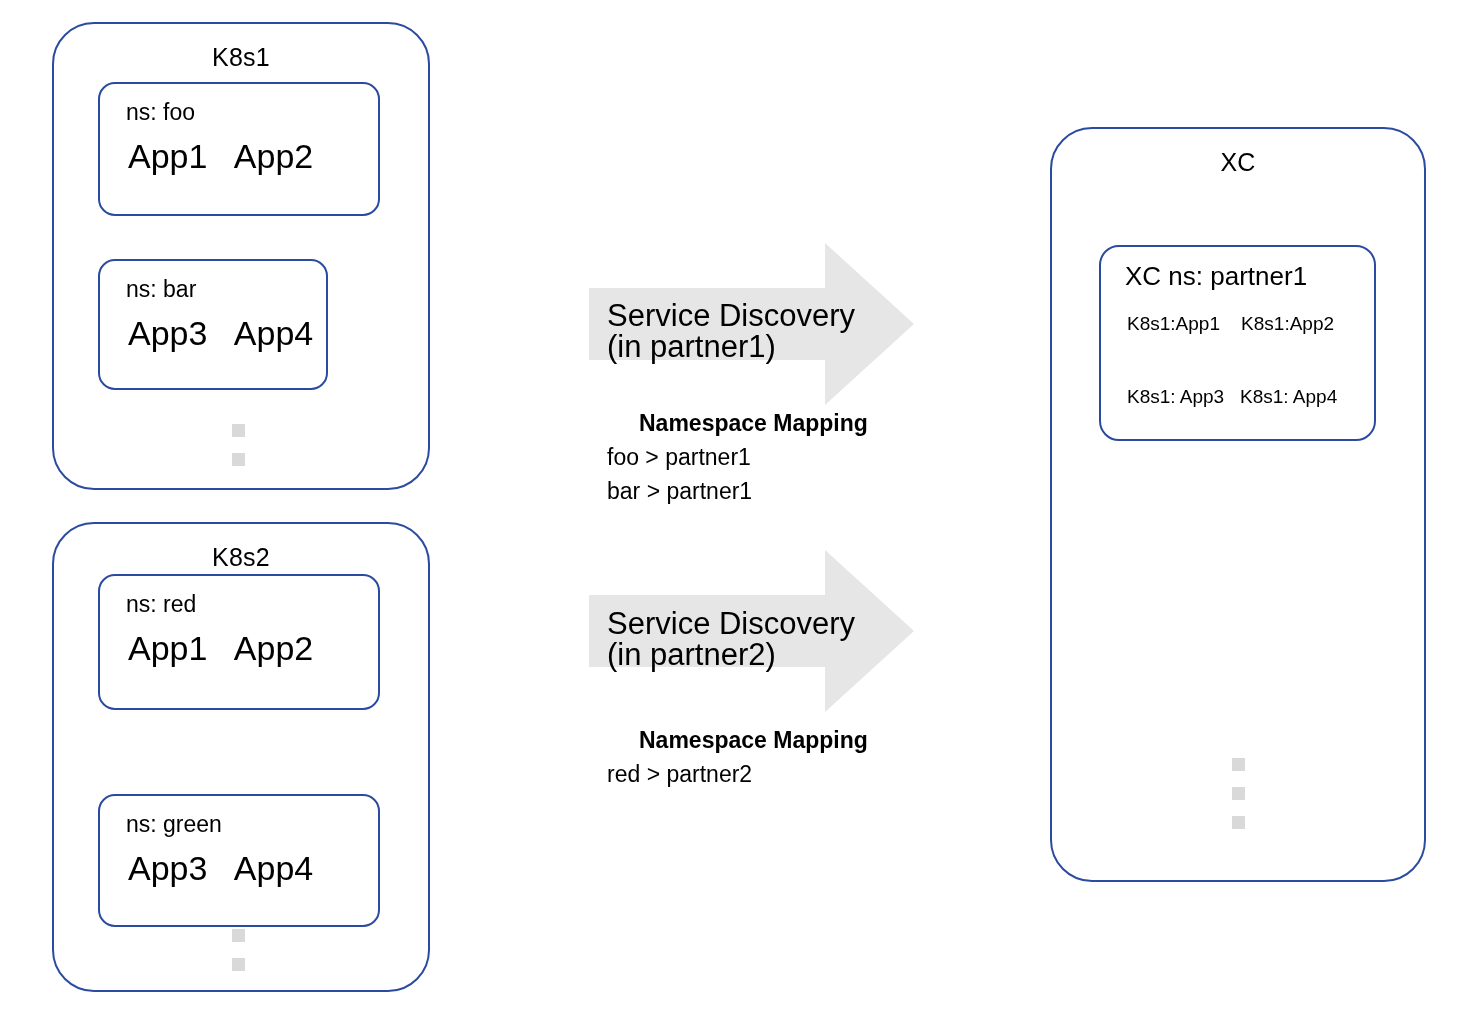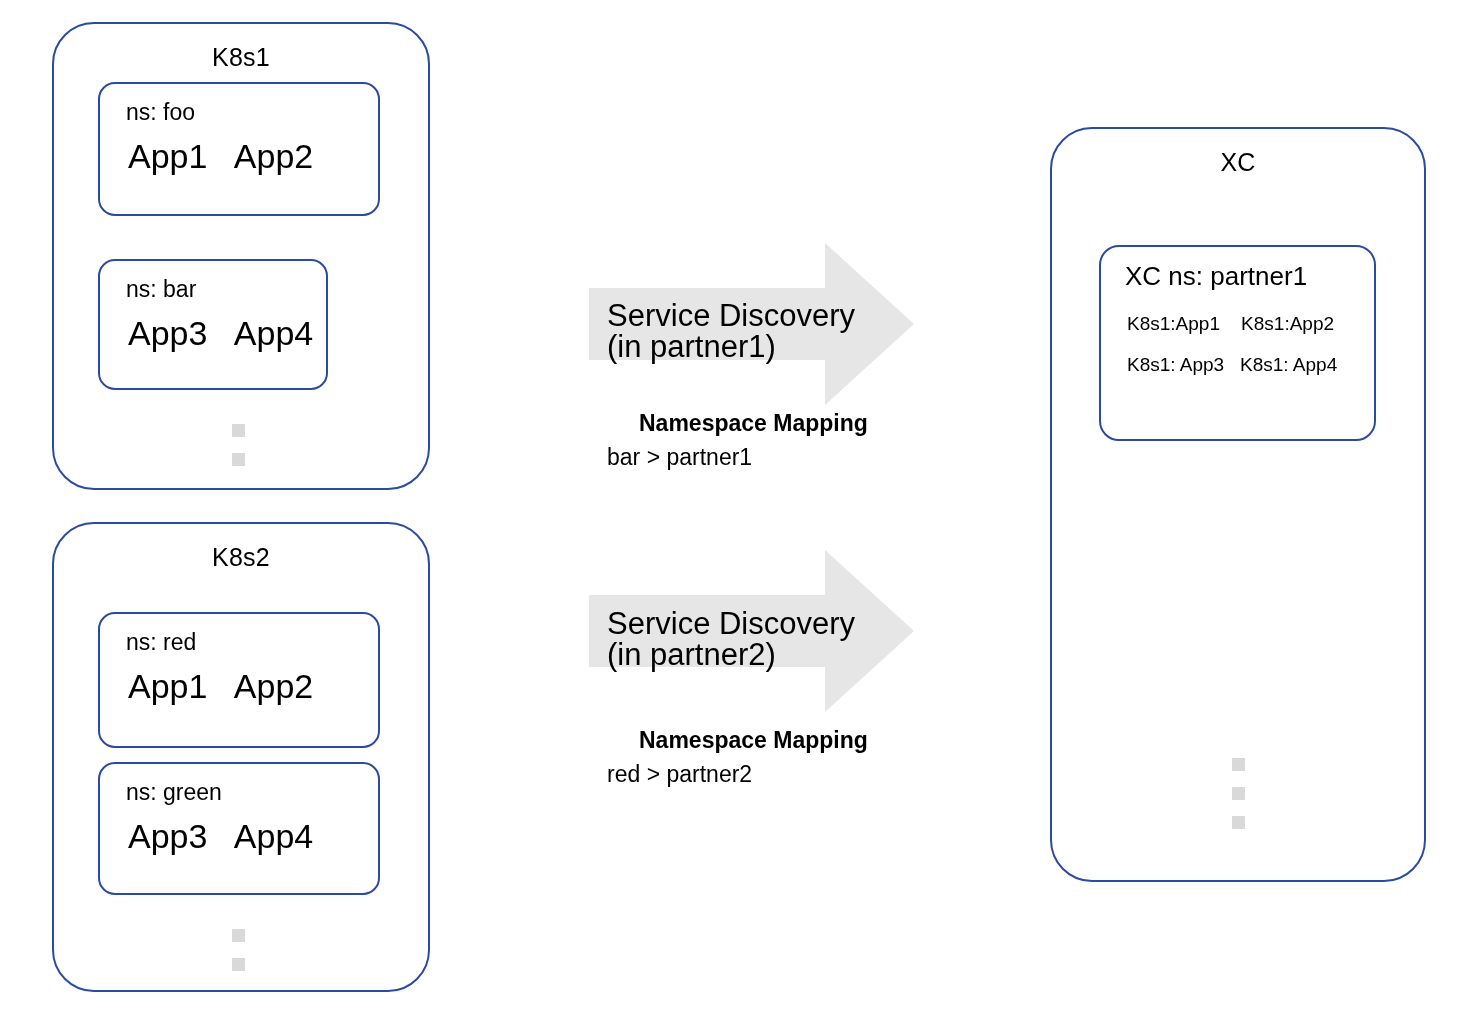--- a/index.html
+++ b/index.html
@@ -155,44 +155,45 @@
 
   <div class="dots" style="left:232px; top:424px;">
     <span></span>
     <span></span>
   </div>
 
   <div class="cluster" style="left:52px; top:522px; width:378px; height:470px;">
     <div class="cluster-title">K8s2</div>
   </div>
 
-  <div class="ns-box" style="left:98px; top:612px; width:282px; height:136px;">
+  <div class="ns-box" style="left:98px; top:574px; width:282px; height:136px;">
     <div class="ns-label">ns: red</div>
     <div class="ns-apps">App1   App2</div>
   </div>
 
-  <div class="ns-box" style="left:98px; top:762px; width:282px; height:133px;">
+  <div class="ns-box" style="left:98px; top:794px; width:282px; height:133px;">
     <div class="ns-label">ns: green</div>
     <div class="ns-apps">App3   App4</div>
   </div>
 
   <div class="dots" style="left:232px; top:929px;">
     <span></span>
     <span></span>
   </div>
 
   <div class="arrow" style="left:589px; top:243px;">
     <svg width="325" height="162" viewBox="0 0 325 162">
       <polygon points="0,45 236,45 236,0 325,81 236,162 236,117 0,117" fill="#e6e6e6"></polygon>
     </svg>
   </div>
   <div class="arrow-text" style="left:607px; top:300px;"><span>Service Discovery</span><br><span>(in partner1)</span></div>
 
   <div class="mapping" style="left:607px; top:406px;">
     <div class="mapping-title">Namespace Mapping</div>
+    <div class="mapping-line">foo &gt; partner1</div>
     <div class="mapping-line">bar &gt; partner1</div>
   </div>
 
   <div class="arrow" style="left:589px; top:550px;">
     <svg width="325" height="162" viewBox="0 0 325 162">
       <polygon points="0,45 236,45 236,0 325,81 236,162 236,117 0,117" fill="#e6e6e6"></polygon>
     </svg>
   </div>
   <div class="arrow-text" style="left:607px; top:608px;"><span>Service Discovery</span><br><span>(in partner2)</span></div>
 
@@ -201,21 +202,21 @@
     <div class="mapping-line">red &gt; partner2</div>
   </div>
 
   <div class="cluster" style="left:1050px; top:127px; width:376px; height:755px;">
     <div class="cluster-title">XC</div>
   </div>
 
   <div class="xc-ns-box" style="left:1099px; top:245px; width:277px; height:196px;">
     <div class="xc-ns-title">XC ns: partner1</div>
     <div class="xc-ns-row" style="top:65px;">K8s1:App1    K8s1:App2</div>
-    <div class="xc-ns-row" style="top:106px;">K8s1: App3   K8s1: App4</div>
+    <div class="xc-ns-row" style="top:138px;">K8s1: App3   K8s1: App4</div>
   </div>
 
 
   <div class="dots" style="left:1232px; top:758px;">
     <span></span>
     <span></span>
     <span></span>
   </div>
 
 </div>

